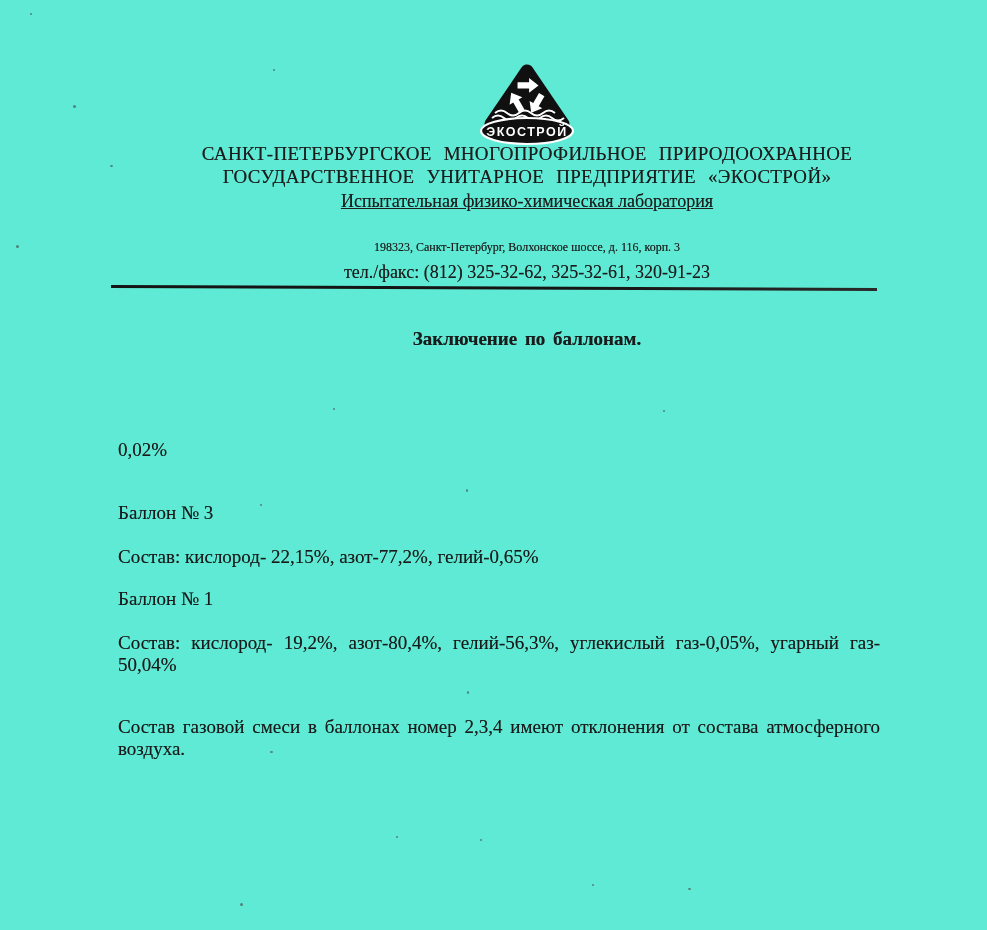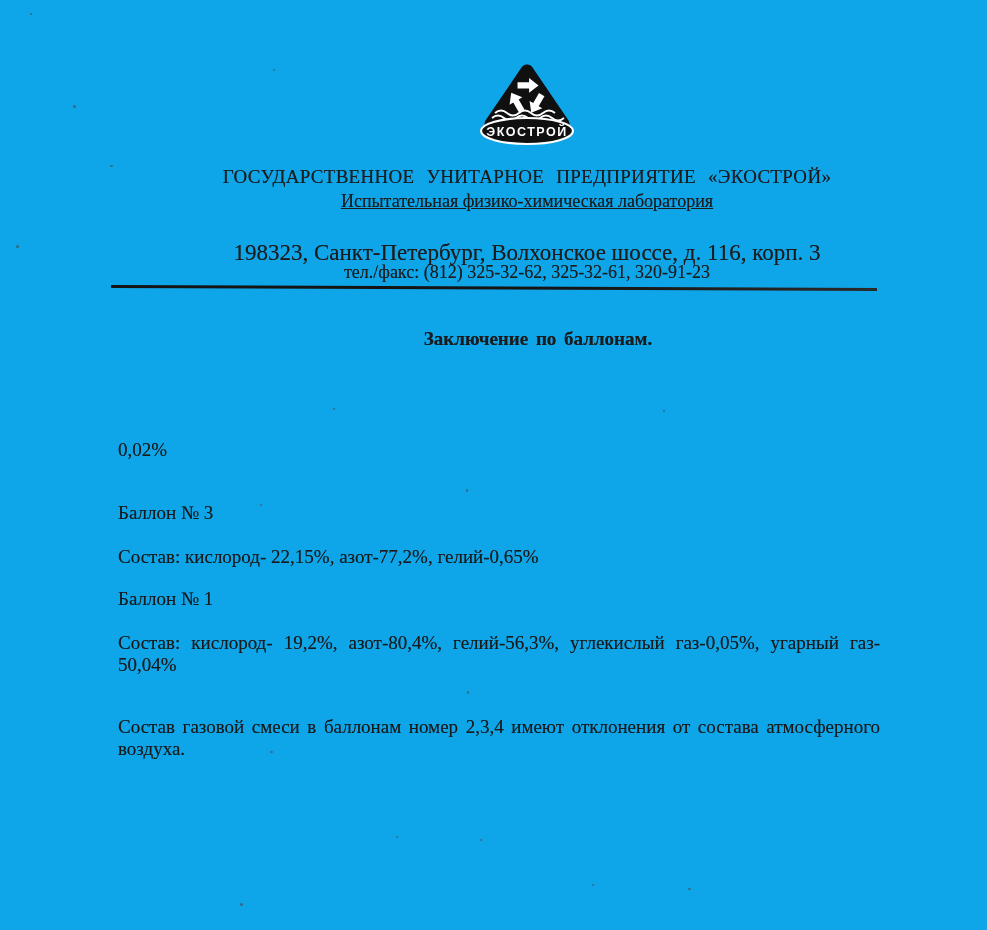--- a/index.html
+++ b/index.html
@@ -4,48 +4,48 @@
 <style>
   html,body{margin:0;padding:0;}
   body{
     width:987px;height:930px;
     background:#ffffff;
     font-family:"Liberation Serif","DejaVu Serif",serif;
     overflow:hidden;
   }
   .sheet{
     position:relative;width:987px;height:930px;
-    background:#0ea5e9;
+    background:#5eead4;
     color:#1b1b1b;
   }
   
   .logo-wrap{
     position:absolute;left:477px;top:60px;width:100px;height:88px;
   }
   .hline{
     position:absolute;left:147px;width:760px;
     text-align:center;white-space:nowrap;
     color:#1c1c1c;
     text-shadow:0 0 .4px rgba(20,20,20,.55);
   }
   .org{
     font-size:19px;letter-spacing:.3px;word-spacing:7px;
   }
   .lab{font-size:18px;text-decoration:underline;}
   .accred{font-size:19px;}
-  .addr{font-size:23px;}
+  .addr{font-size:12px;}
   .phone{font-size:18px;}
   .rule{
     position:absolute;left:111px;top:285px;width:766px;height:3px;
     background:linear-gradient(90deg,#141414 0%,#141414 60%,#2a2a2a 100%);
     transform:rotate(.22deg);transform-origin:left center;
   }
   
   .doc-title{
-    position:absolute;left:158px;width:760px;top:328px;
+    position:absolute;left:147px;width:760px;top:328px;
     text-align:center;font-weight:bold;font-size:19px;word-spacing:3px;
     text-shadow:0 0 .4px rgba(20,20,20,.6);
   }
   .bodytext{
     position:absolute;left:118px;width:762px;
     font-size:19px;line-height:22px;color:#1a1a1a;
     text-shadow:0 0 .35px rgba(20,20,20,.5);
   }
   .jline{
     text-align:justify;
@@ -82,20 +82,21 @@
       <g stroke="#ffffff" stroke-width="2" fill="none">
         <path d="M18 53 q6 -5 12 0 t 12 0 12 0 12 0 12 0"></path>
         <path d="M15 58 q6 -5 12 0 t 12 0 12 0 12 0 12 0 12 0"></path>
       </g>
 
       <ellipse cx="50" cy="71" rx="46" ry="13" fill="#101010" stroke="#ffffff" stroke-width="2.2"></ellipse>
       <text x="50" y="76" text-anchor="middle" font-family="Liberation Sans, sans-serif" font-size="12.5" font-weight="bold" letter-spacing="1.5" fill="#ffffff">ЭКОСТРОЙ</text>
     </svg>
   </div>
 
+  <div class="hline org" style="top:143px">САНКТ-ПЕТЕРБУРГСКОЕ МНОГОПРОФИЛЬНОЕ ПРИРОДООХРАННОЕ</div>
   <div class="hline org" style="top:166px">ГОСУДАРСТВЕННОЕ УНИТАРНОЕ ПРЕДПРИЯТИЕ «ЭКОСТРОЙ»</div>
   <div class="hline lab" style="top:191px">Испытательная физико-химическая лаборатория</div>
   <div class="hline addr" style="top:240px">198323, Санкт-Петербург, Волхонское шоссе, д. 116, корп. 3</div>
   <div class="hline phone" style="top:262px">тел./факс: (812) 325-32-62, 325-32-61, 320-91-23</div>
 
   <div class="rule"></div>
 
   <div class="doc-title">Заключение по баллонам.</div>
 
   <div class="bodytext" style="top:439px">
@@ -107,21 +108,21 @@
     <div>Состав: кислород- 22,15%, азот-77,2%, гелий-0,65%</div>
   </div>
 
   <div class="bodytext" style="top:588px">Баллон № 1</div>
   <div class="bodytext" style="top:632px">
     <div class="jline">Состав: кислород- 19,2%, азот-80,4%, гелий-56,3%, углекислый газ-0,05%, угарный газ-</div>
     <div>50,04%</div>
   </div>
 
   <div class="bodytext" style="top:716px">
-    <div class="jline">Состав газовой смеси в баллонам номер 2,3,4 имеют отклонения от состава атмосферного</div>
+    <div class="jline">Состав газовой смеси в баллонах номер 2,3,4 имеют отклонения от состава атмосферного</div>
     <div>воздуха.</div>
   </div>
 
   <div>
     <div class="speckle" style="left:30px;top:13px;width:2px;height:2px"></div>
     <div class="speckle" style="left:73px;top:105px;width:3px;height:3px"></div>
     <div class="speckle" style="left:273px;top:69px;width:2px;height:2px"></div>
     <div class="speckle" style="left:110px;top:165px;width:3px;height:2px"></div>
     <div class="speckle" style="left:16px;top:245px;width:3px;height:3px"></div>
     <div class="speckle" style="left:333px;top:408px;width:2px;height:2px"></div>

